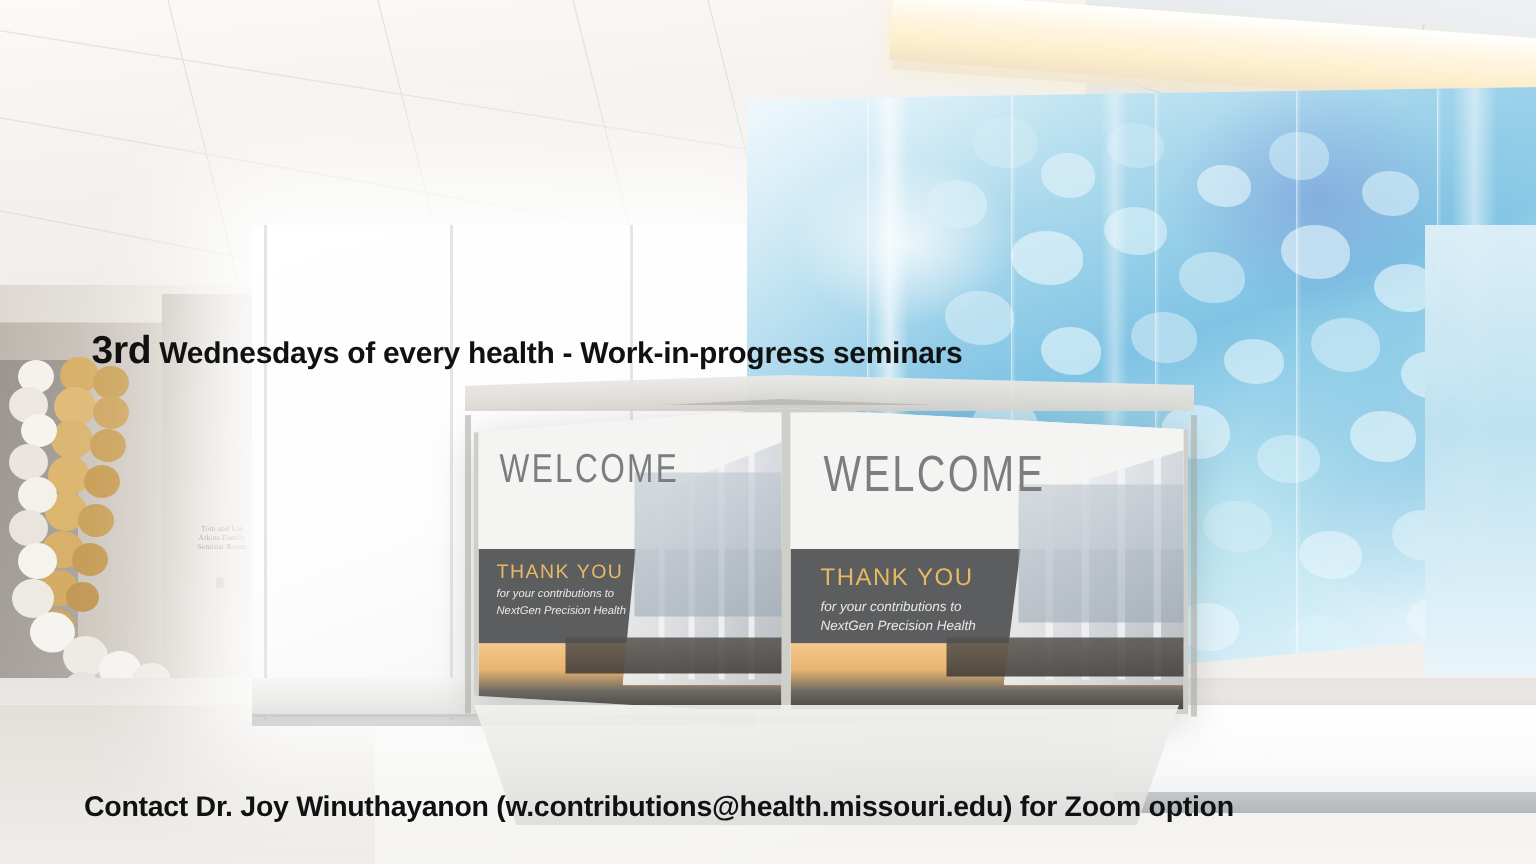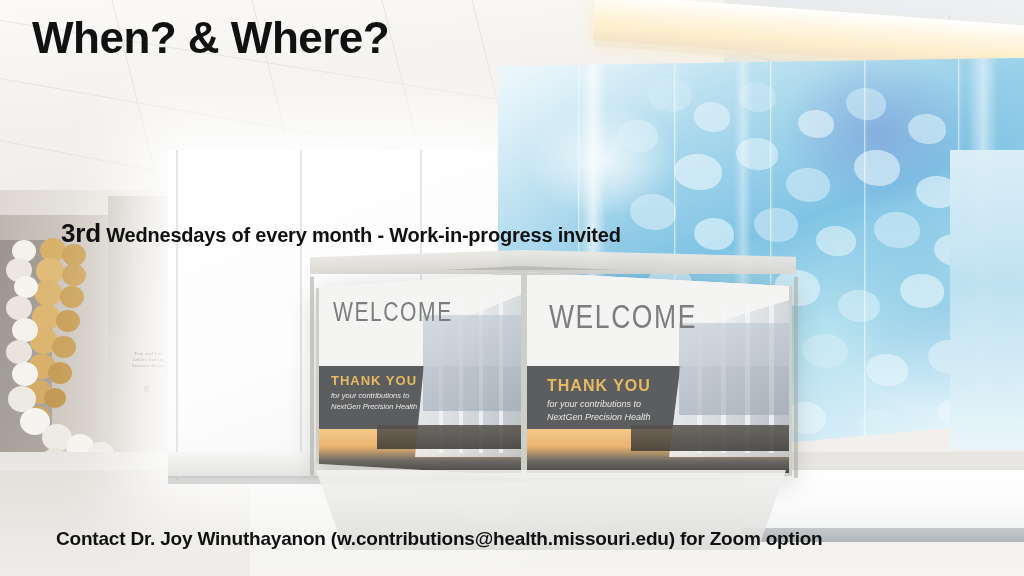--- a/index.html
+++ b/index.html
@@ -205,21 +205,21 @@
     position:absolute; left:0; top:78%; width:100%; height:22%;
     background: linear-gradient(180deg,#f4c98a 0%, #e8b36f 40%, #6d6a64 72%, #4a4845 100%);
   }
   .welcome-txt{
     position:absolute; font-family:"Liberation Sans Narrow","Liberation Sans",sans-serif;
     color:#7c7d7f; font-weight:400; letter-spacing:2px;
     transform: scaleX(.78);
     transform-origin: left center;
   }
   .thank-txt{
-    position:absolute; color:#e8b962; font-weight:bold; letter-spacing:1px;
+    position:absolute; color:#e8b962; font-weight:normal; letter-spacing:1px;
   }
   .thank-sub{
     position:absolute; color:#e8e8e8; font-style:italic; line-height:1.25;
   }
   
   .bldg{position:absolute; opacity:.9;}
   .bldg-body{
     background: linear-gradient(100deg,#fdfdfd 0%, #e9ebee 40%, #d3d7dc 72%, #c2c7cd 100%);
   }
   .bldg-fin{position:absolute;background:#f4f5f7;}
@@ -458,23 +458,22 @@
           <div class="thank-sub" style="left:20px; top:124px; font-size:9px;">for your contributions to</div>
           <div class="thank-sub" style="left:20px; top:137px; font-size:9px;">NextGen Precision Health</div>
         </div>
       </div>
     </div>
 
     <div class="banner-frame"></div>
     <div class="corner-col"></div>
   </div>
 
-  <div class="txt" id="title">When? &amp; Where?</div>
 
 
 
   <div class="txt" id="line-third">
-    <span>3rd</span><span class="small"> Wednesdays of every month - Work-in-progress invited</span>
+    <span>3rd</span><span class="small"> Wednesdays of every health - Work-in-progress seminars</span>
   </div>
 
   <div class="txt" id="line-contact">Contact Dr. Joy Winuthayanon (w.contributions@health.missouri.edu) for Zoom option</div>
 
 </div>
 
 </body></html>

